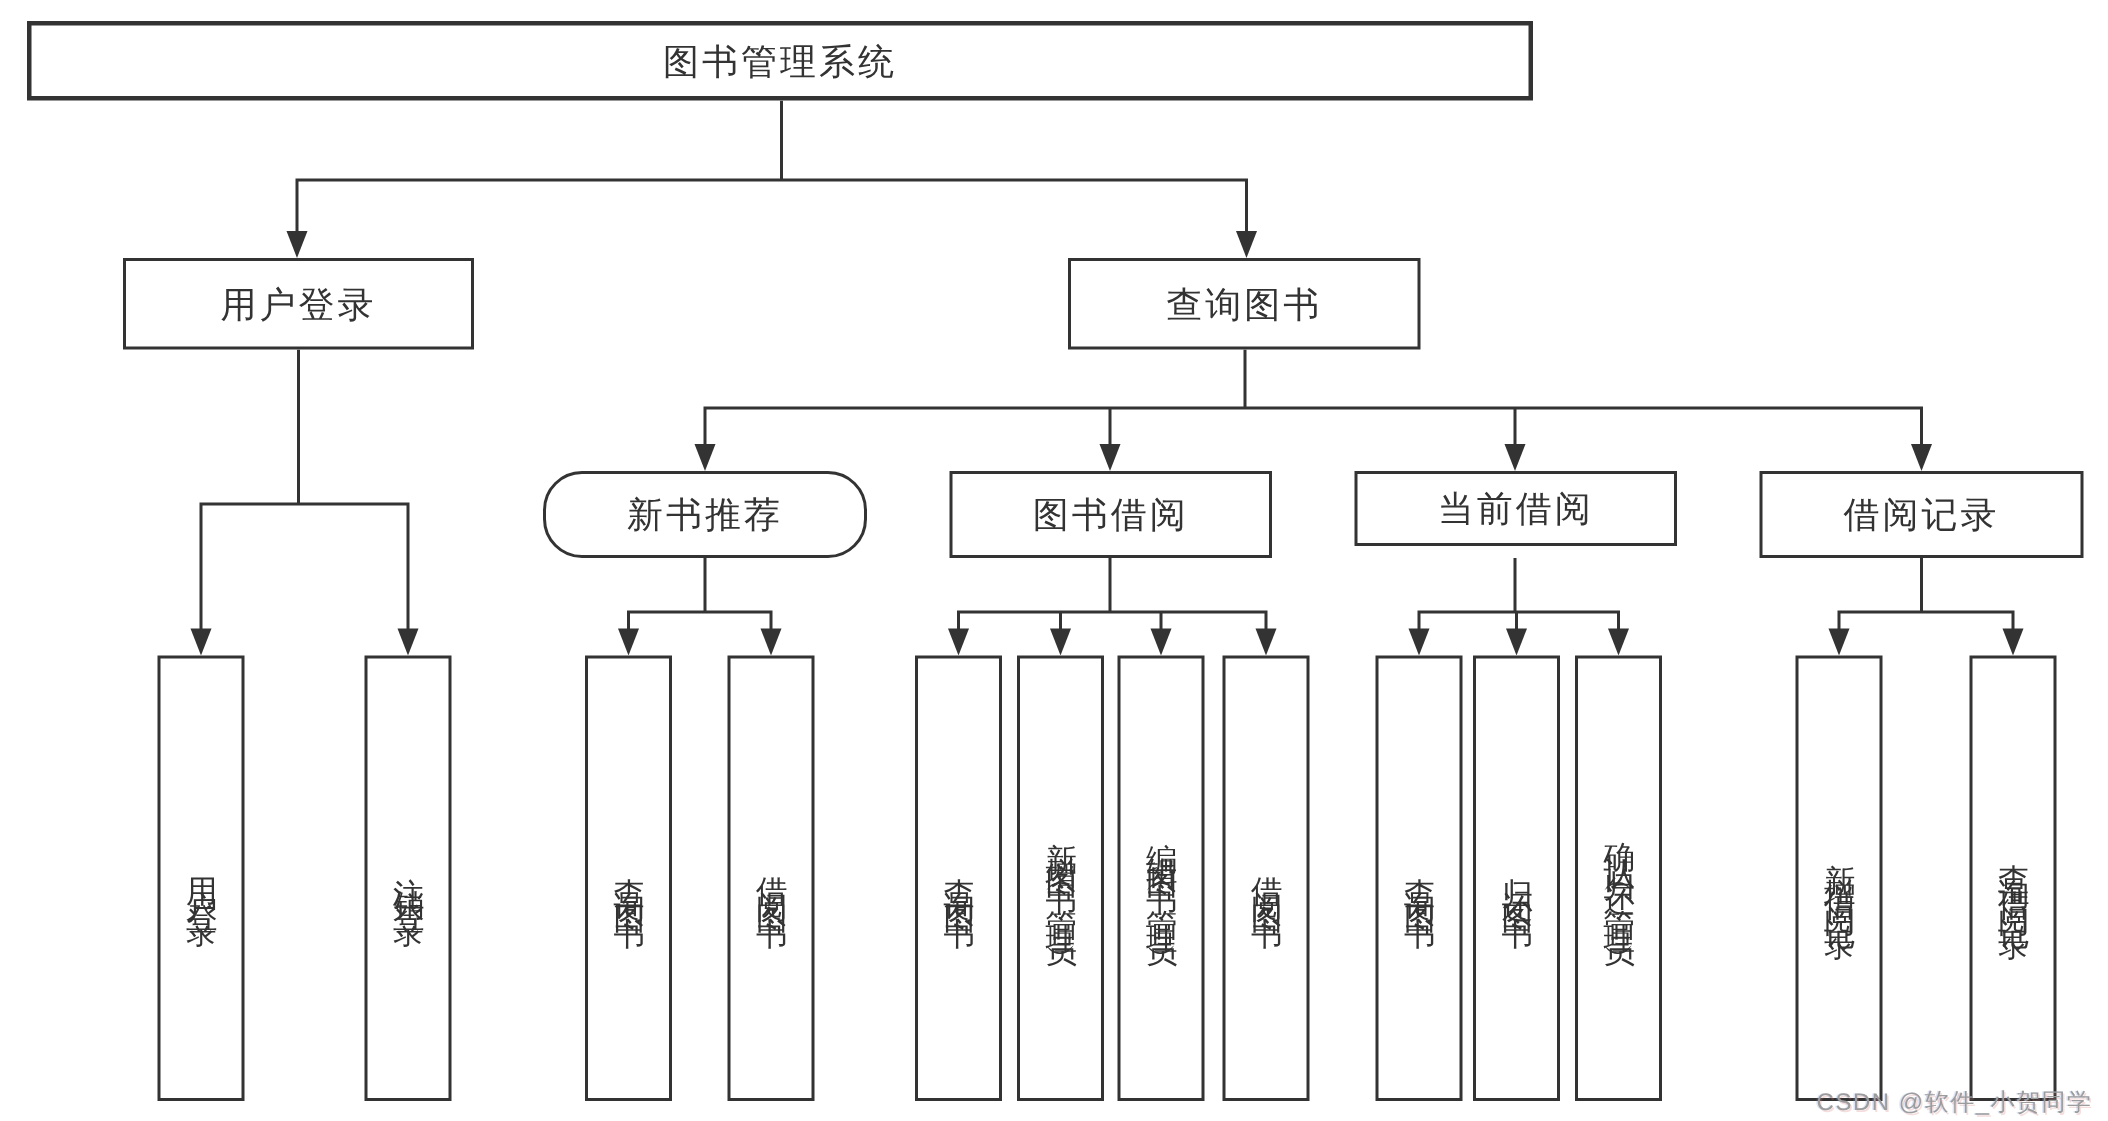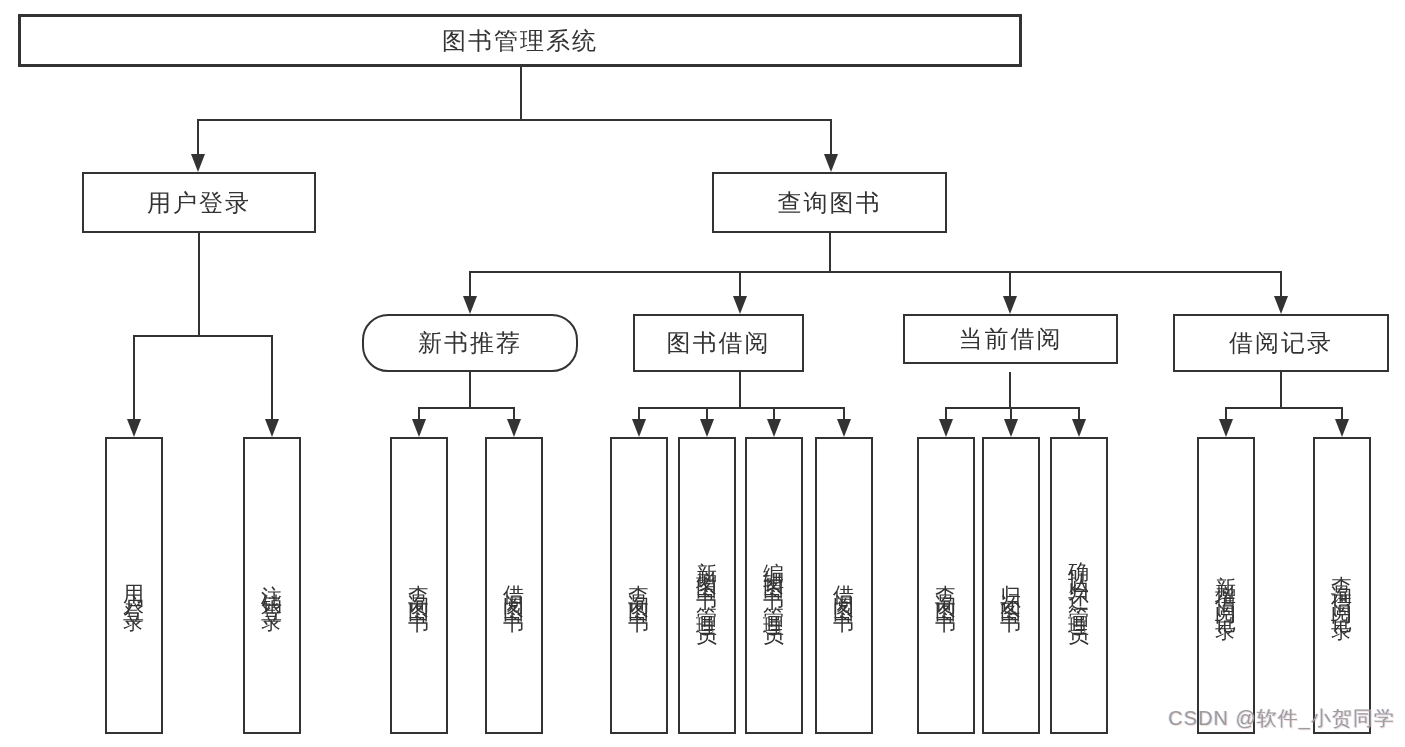--- a/index.html
+++ b/index.html
@@ -37,22 +37,22 @@
     writing-mode: vertical-rl;
     text-orientation: mixed;
     font-size: 21px;
     line-height: 1;
     letter-spacing: 9px;
     white-space: nowrap;
   }
   .watermark {
     position: absolute;
     right: 10px;
-    bottom: 15px;
-    font-size: 20px;
+    bottom: 1px;
+    font-size: 16px;
     letter-spacing: 1px;
     color: var(--watermark, #9c9c9c);
     text-shadow: 1px 1px 0 rgba(210,120,120,0.25), -1px 0 0 rgba(120,150,220,0.25);
     white-space: nowrap;
   }
 </style>
 </head>
 <body>
 
 <div class="stage">
@@ -128,21 +128,21 @@
   <div class="box" style="left:82px; top:172px; width:234px; height:61px;">
     <span class="h-label">用户登录</span>
   </div>
   <div class="box" style="left:712px; top:172px; width:235px; height:61px;">
     <span class="h-label">查询图书</span>
   </div>
 
   <div class="box" style="left:362px; top:314px; width:216px; height:58px;border-radius:26px;">
     <span class="h-label">新书推荐</span>
   </div>
-  <div class="box" style="left:633px; top:314px; width:171px; height:58px;">
+  <div class="box" style="left:633px; top:314px; width:215px; height:58px;">
     <span class="h-label">图书借阅</span>
   </div>
   <div class="box" style="left:903px; top:314px; width:215px; height:50px;">
     <span class="h-label">当前借阅</span>
   </div>
   <div class="box" style="left:1173px; top:314px; width:216px; height:58px;">
     <span class="h-label">借阅记录</span>
   </div>
 
   <div class="box leaf" style="left:105px;">

